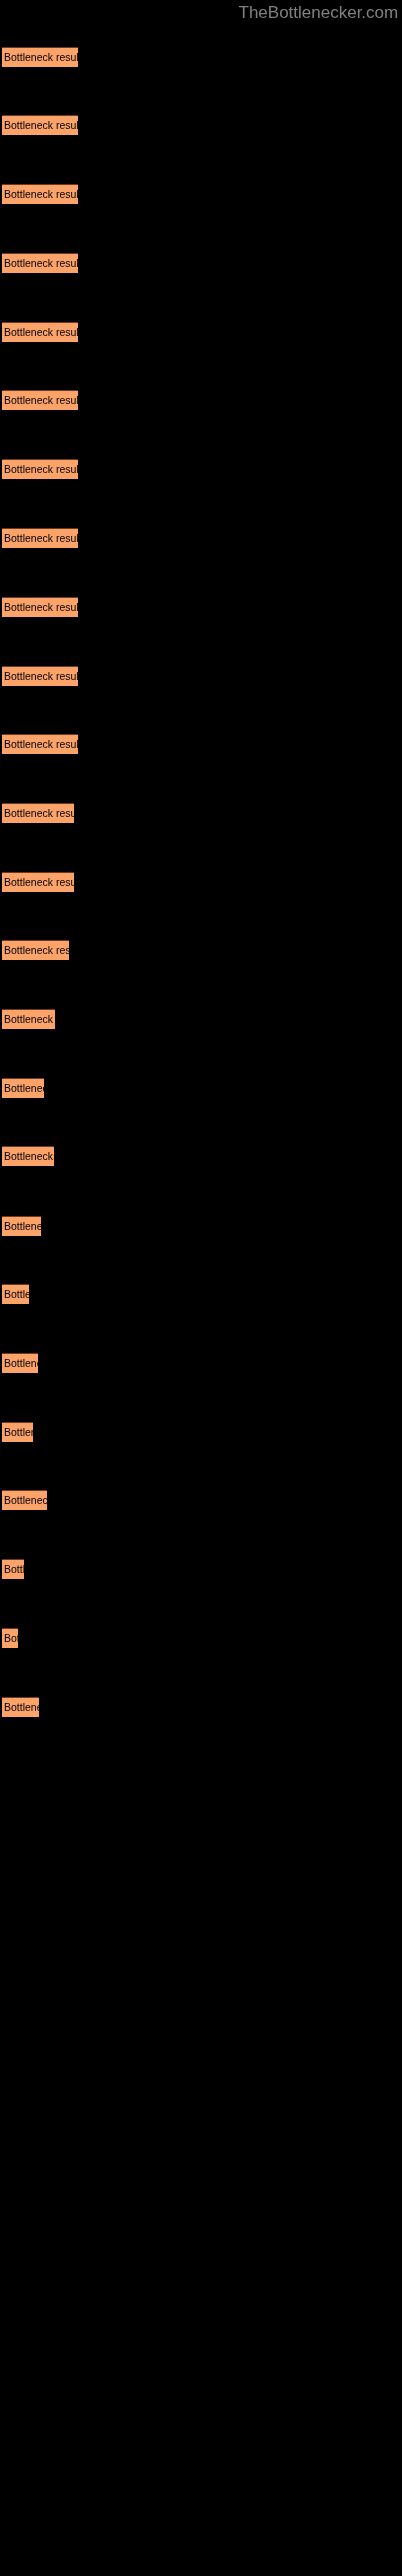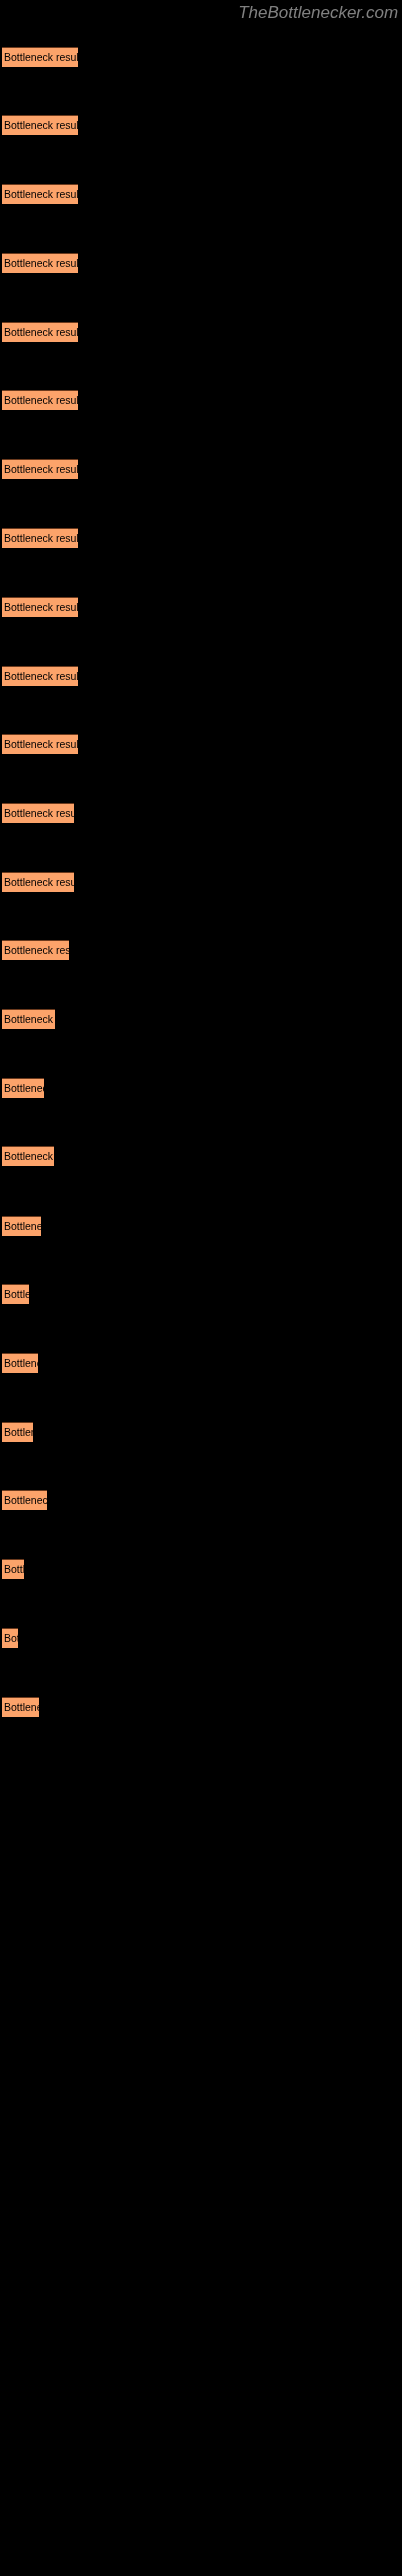--- a/index.html
+++ b/index.html
@@ -25,21 +25,20 @@
   #chart-title {
     position: absolute;
     right: 4.8px;
     top: 1.6px;
     font-size: 17px;
     line-height: 21px;
     color: #808080;
     letter-spacing: 0px;
     white-space: nowrap;
     text-align: right;
-    font-style: italic;
   }
   #bars-layer {
     position: absolute;
     left: 0;
     top: 0;
     width: 403px;
     height: 2576px;
   }
   .bar-row {
     position: absolute;

